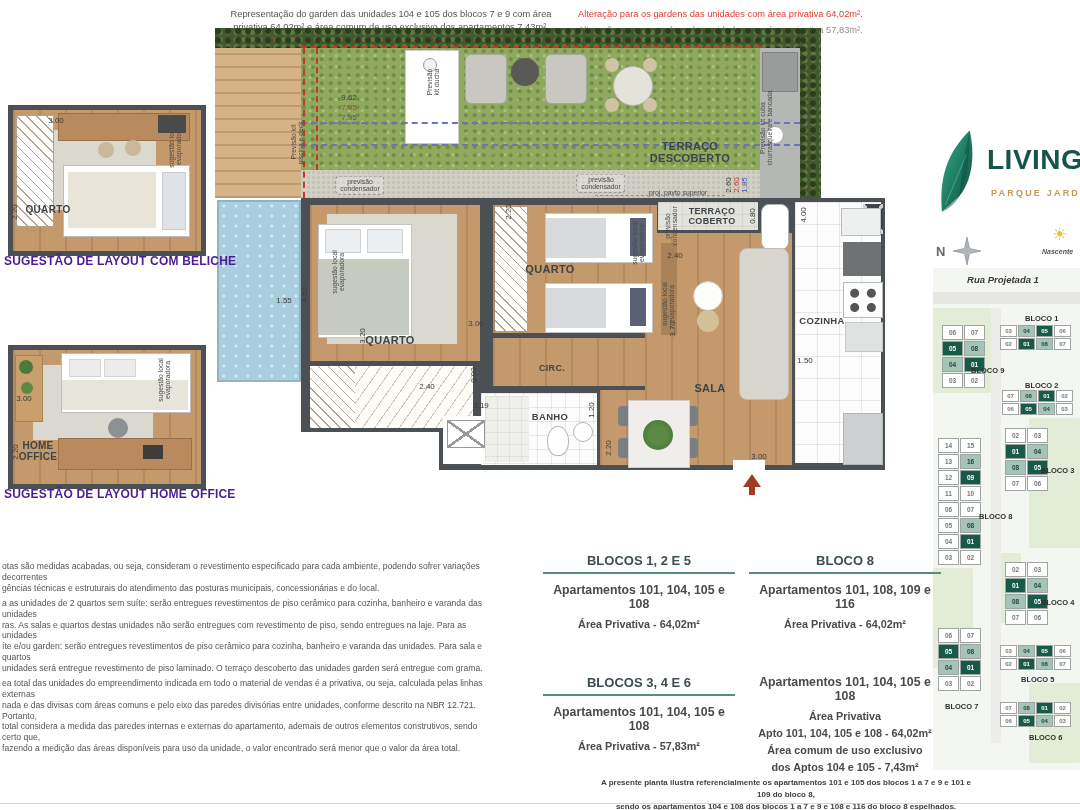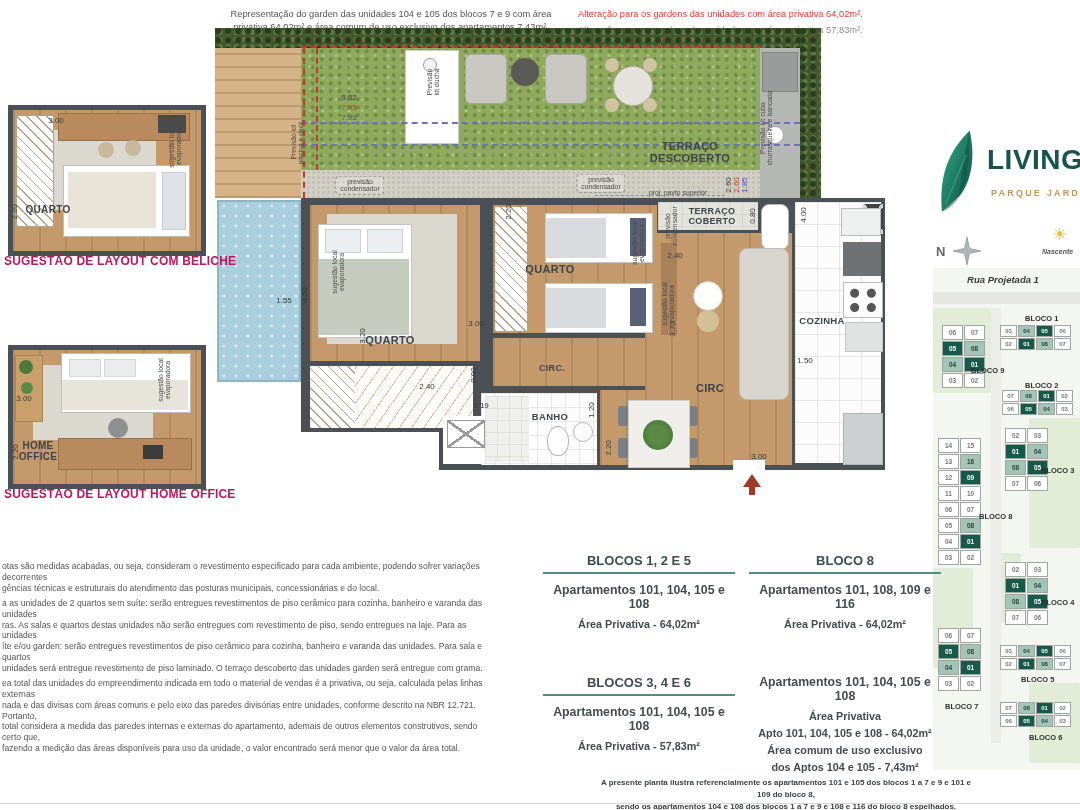--- a/index.html
+++ b/index.html
@@ -33,21 +33,21 @@
   .ov-dim{position:absolute;transform:translate(-50%,-50%);font-size:8px;color:#3a3a3a;white-space:nowrap;}
   .ov-dim.rot{transform:translate(-50%,-50%) rotate(-90deg);}
   .ov-ann{position:absolute;transform:translate(-50%,-50%);font-size:6.8px;color:#4a4a4a;text-align:center;line-height:1.08;white-space:nowrap;}
   .ov-ann.rot{transform:translate(-50%,-50%) rotate(-90deg);}
   .ov-ann.box{border:1px dashed #8a8a8a;border-radius:4px;padding:1px 4px;background:rgba(255,255,255,.25);}
   
   .note-left{position:absolute;left:218px;top:8px;width:346px;text-align:center;font-size:9.3px;color:#555;line-height:1.4;}
   .alert{position:absolute;left:578px;font-size:9.3px;white-space:nowrap;text-align:right;}
   
   .inset{position:absolute;width:188px;border:5px solid #4b5055;}
-  .caption{position:absolute;font-size:12px;font-weight:bold;color:#be185d;letter-spacing:.2px;white-space:nowrap;}
+  .caption{position:absolute;font-size:12px;font-weight:bold;color:#4c1d95;letter-spacing:.2px;white-space:nowrap;}
   
   .brand-name{position:absolute;font-size:28px;font-weight:800;color:#17544b;letter-spacing:.5px;}
   .brand-sub{position:absolute;font-size:9px;font-weight:bold;color:#c49a58;letter-spacing:2.2px;white-space:nowrap;}
   
   .site{position:absolute;left:933px;top:268px;width:147px;height:502px;background:#f4f6f1;}
   .patch{position:absolute;background:#e3ecd6;border-radius:2px;}
   .site-street{position:absolute;left:0;top:6px;width:140px;text-align:center;font-size:9.5px;font-style:italic;font-weight:bold;color:#3a3a3a;white-space:nowrap;}
   .blk-label{position:absolute;font-size:7.5px;font-weight:bold;color:#2f2f2f;white-space:nowrap;z-index:3;}
   .blk{position:absolute;z-index:2;}
   .unit{position:absolute;border:1px solid #9fa5a3;display:flex;align-items:center;justify-content:center;font-weight:bold;box-sizing:border-box;}
@@ -373,21 +373,21 @@
     </div>
 
   <div class="abs" style="left:0;top:803px;width:1080px;height:1px;background:#d5d5d5;"></div>
 
   <div id="overlay">
       <div class="ov-label" style="left: 690px; top: 152px; font-size: 11px;">TERRAÇO<br>DESCOBERTO</div>
       <div class="ov-label" style="left: 712px; top: 216px; font-size: 9px;">TERRAÇO<br>COBERTO</div>
       <div class="ov-label" style="left: 390px; top: 340px; font-size: 11px;">QUARTO</div>
       <div class="ov-label" style="left: 550px; top: 269px; font-size: 11px;">QUARTO</div>
       <div class="ov-label" style="left: 552px; top: 368px; font-size: 9px;">CIRC.</div>
-      <div class="ov-label" style="left: 710px; top: 388px; font-size: 11px;">CIRC</div>
+      <div class="ov-label" style="left: 710px; top: 388px; font-size: 11px;">SALA</div>
       <div class="ov-label" style="left: 822px; top: 321px; font-size: 9.5px;">COZINHA</div>
       <div class="ov-label" style="left: 550px; top: 417px; font-size: 9.5px;">BANHO</div>
       <div class="ov-label" style="left: 48px; top: 210px; font-size: 10px;">QUARTO</div>
       <div class="ov-label" style="left: 38px; top: 451px; font-size: 10px;">HOME<br>OFFICE</div>
       <div class="ov-dim" style="left: 349px; top: 97px;">9.62</div>
       <div class="ov-dim" style="left: 349px; top: 107px; color: rgb(192, 57, 43);">7.95</div>
       <div class="ov-dim" style="left: 349px; top: 117px; color: rgb(68, 85, 170);">7.95</div>
       <div class="ov-dim rot" style="left: 304px; top: 295px;">4.50</div>
       <div class="ov-dim" style="left: 284px; top: 300px;">1.55</div>
       <div class="ov-dim rot" style="left: 362px; top: 336px;">3.20</div>

